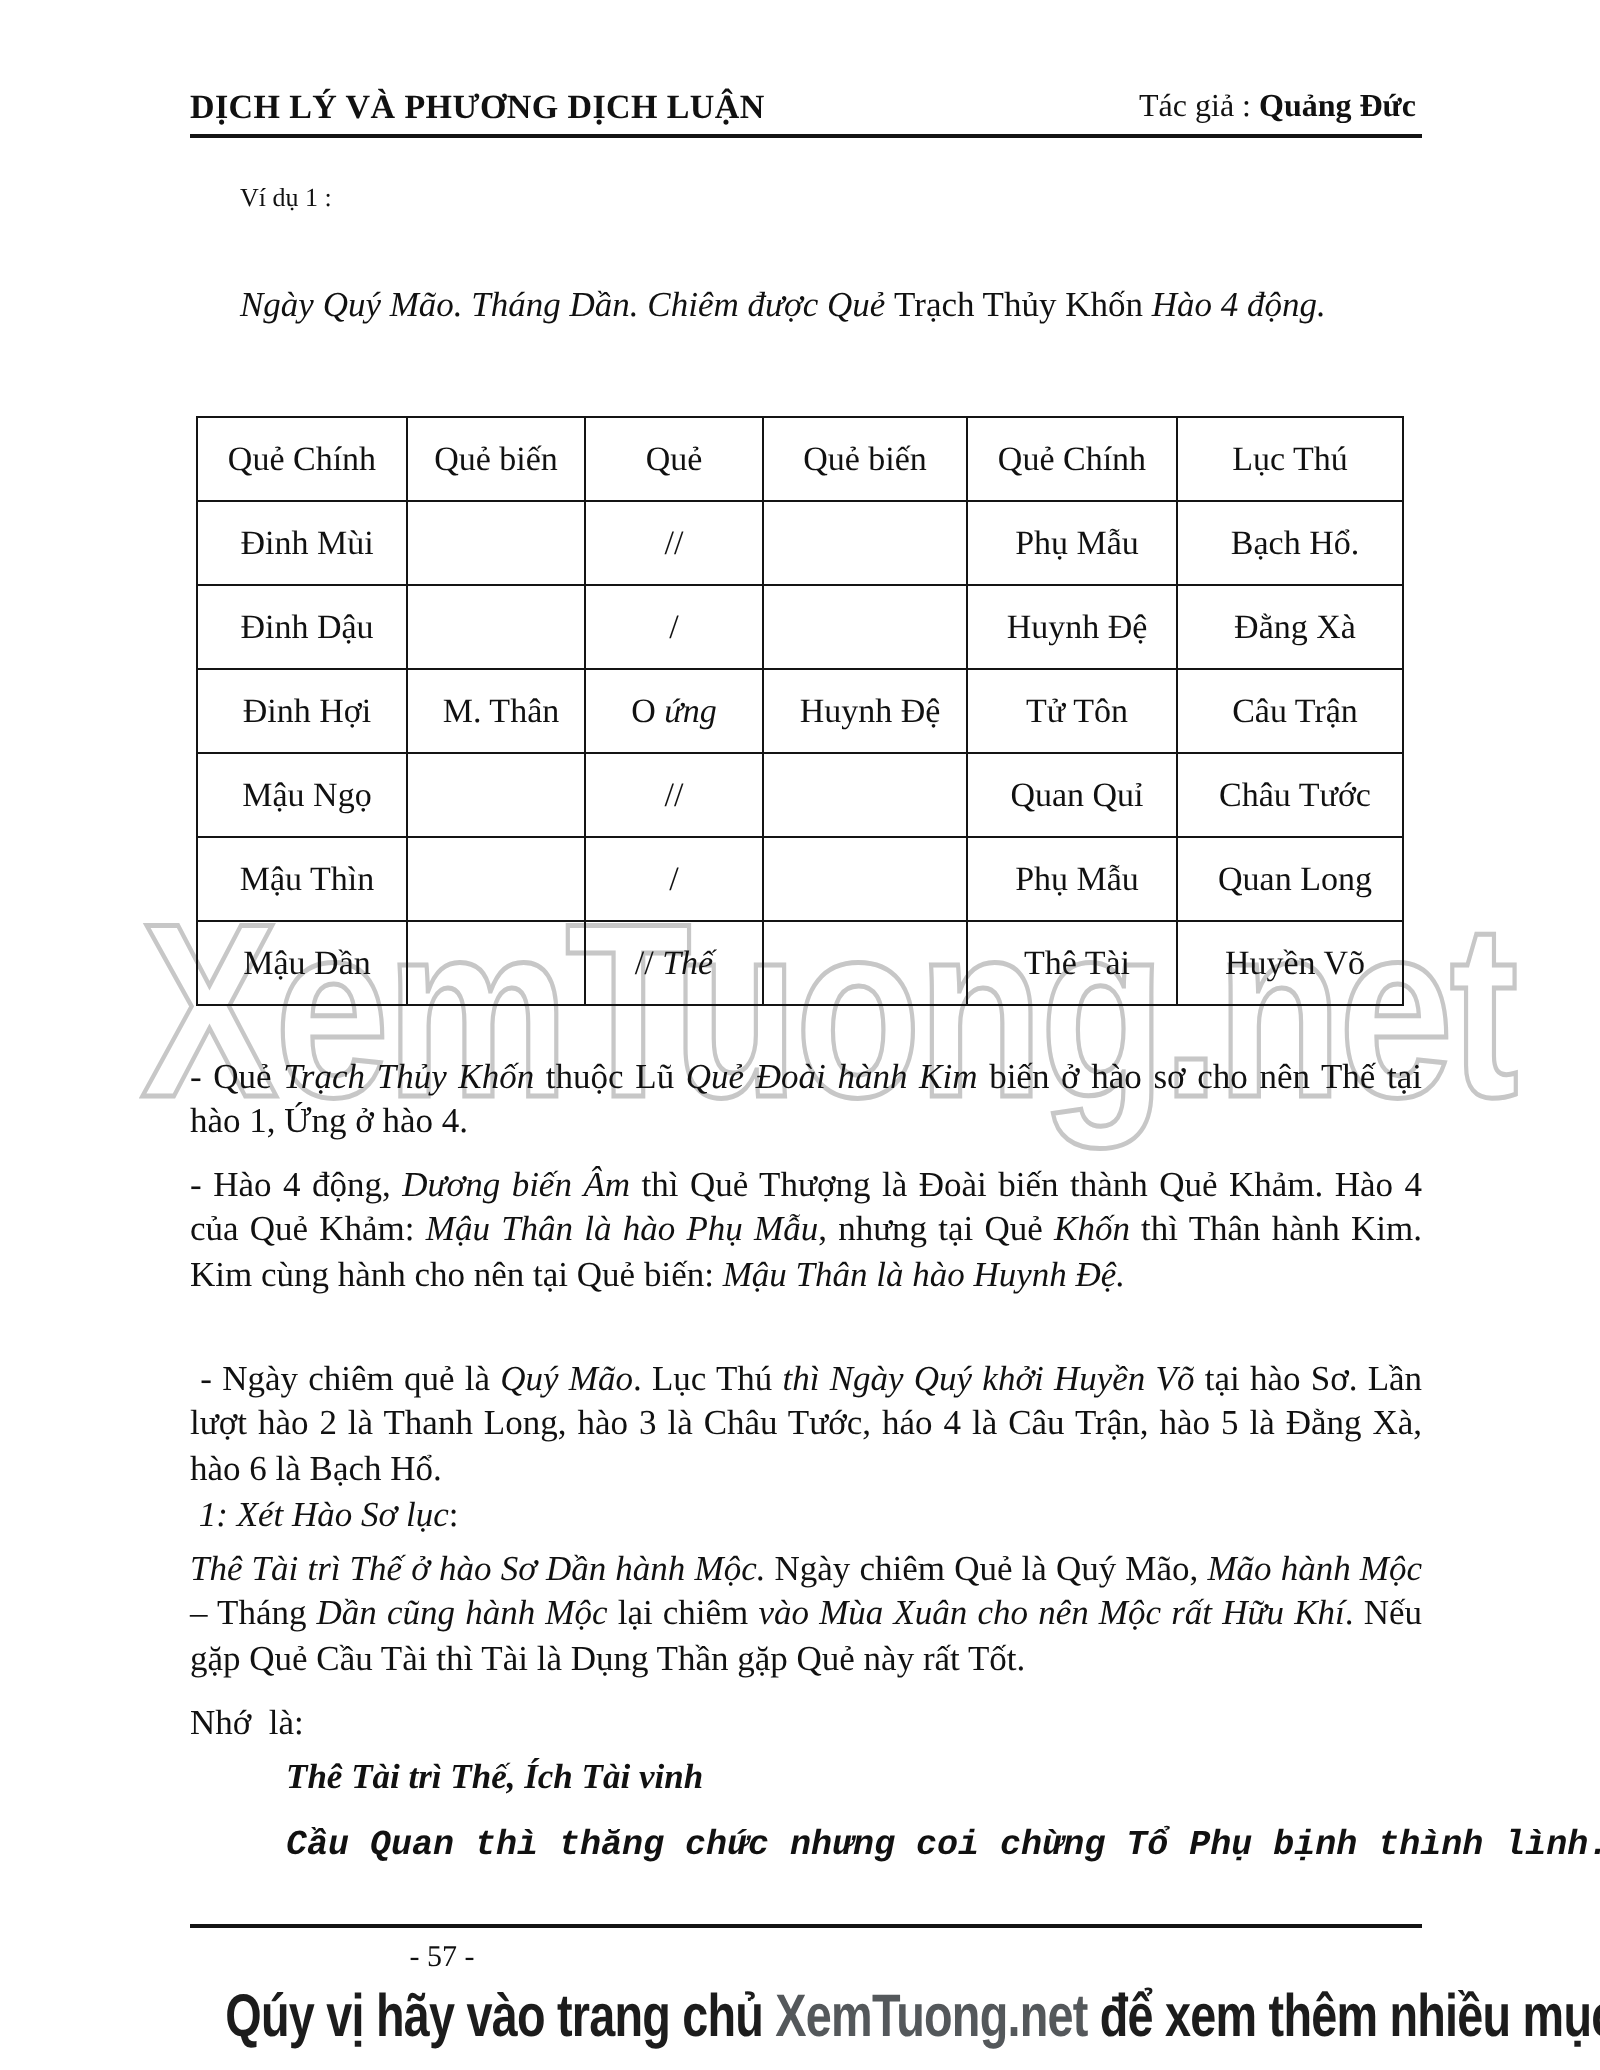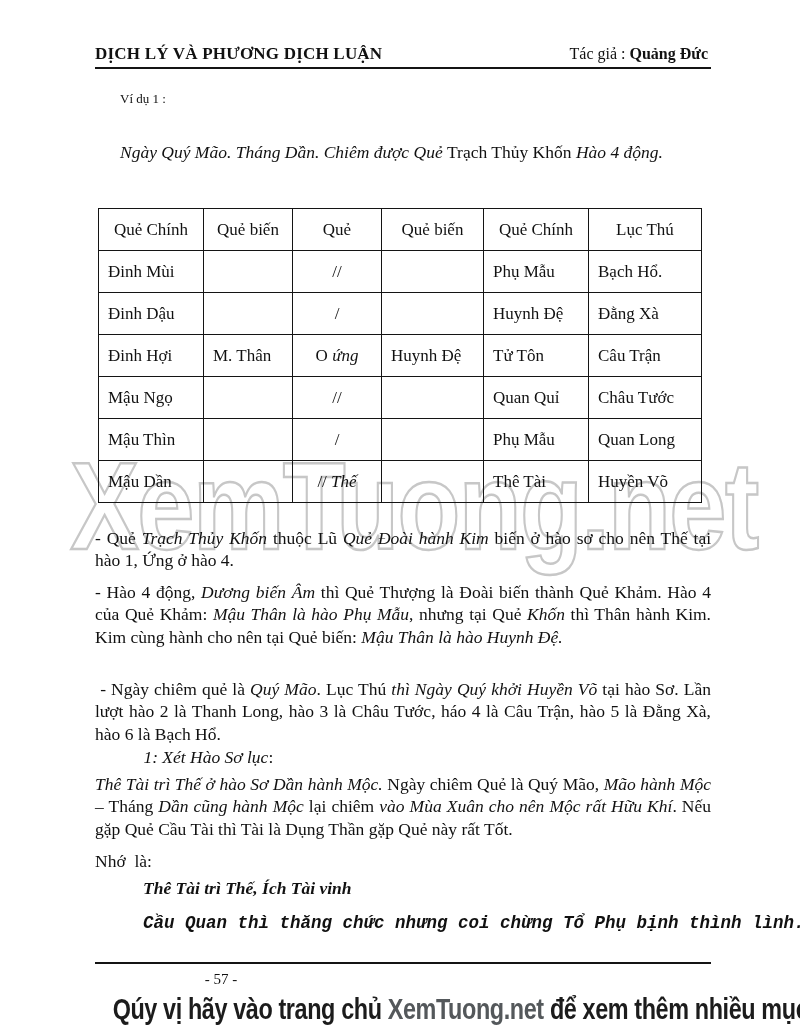--- a/index.html
+++ b/index.html
@@ -30,21 +30,21 @@
   .intro-line{position:absolute;left:120px;top:126px;font-size:17.5px;white-space:pre;margin-top:16px;}
   
   table.hex{
     position:absolute;left:98px;top:184px;z-index:2;
     border-collapse:collapse;table-layout:fixed;
     font-size:17px;background:transparent;margin-top:24px;
   }
   table.hex th,table.hex td{
     border:1.6px solid #141414;
     height:41px;padding:0 4px 0 9px;
-    font-weight:normal;vertical-align:middle;text-align:left;
+    font-weight:normal;vertical-align:middle;text-align:center;
     background:transparent;white-space:pre;
   }
   table.hex th{text-align:center;padding:0 2px;}
   table.hex td.c{text-align:center;padding:0 2px;}
   
   .watermark{
     position:absolute;left:0;top:444px;width:800px;z-index:1;
     text-align:center;line-height:1;pointer-events:none;
   }
   .watermark span{
@@ -56,21 +56,21 @@
   }
   
   .para{
     position:absolute;left:95px;width:616px;z-index:2;
     font-size:17.5px;line-height:22.4px;
     text-align:justify;white-space:pre-wrap;
   }
   .p1{top:527px;}
   .p2{top:581px;}
   .p3{top:678px;}
-  .p4{top:746px;text-align:left;margin-left:44px;}
+  .p4{top:746px;text-align:left;}
   .p5{top:773px;}
   .p6{top:850px;text-align:left;}
   .reminder{
     position:absolute;left:143px;width:570px;z-index:2;
     font-size:17.5px;font-weight:bold;font-style:italic;white-space:pre;
   }
   .p7{top:878px;}
   .p8{top:913px;font-family:Liberation Mono, monospace;}
   
   .ftr-rule{position:absolute;left:95px;top:962px;width:616px;height:2px;background:#141414;}

